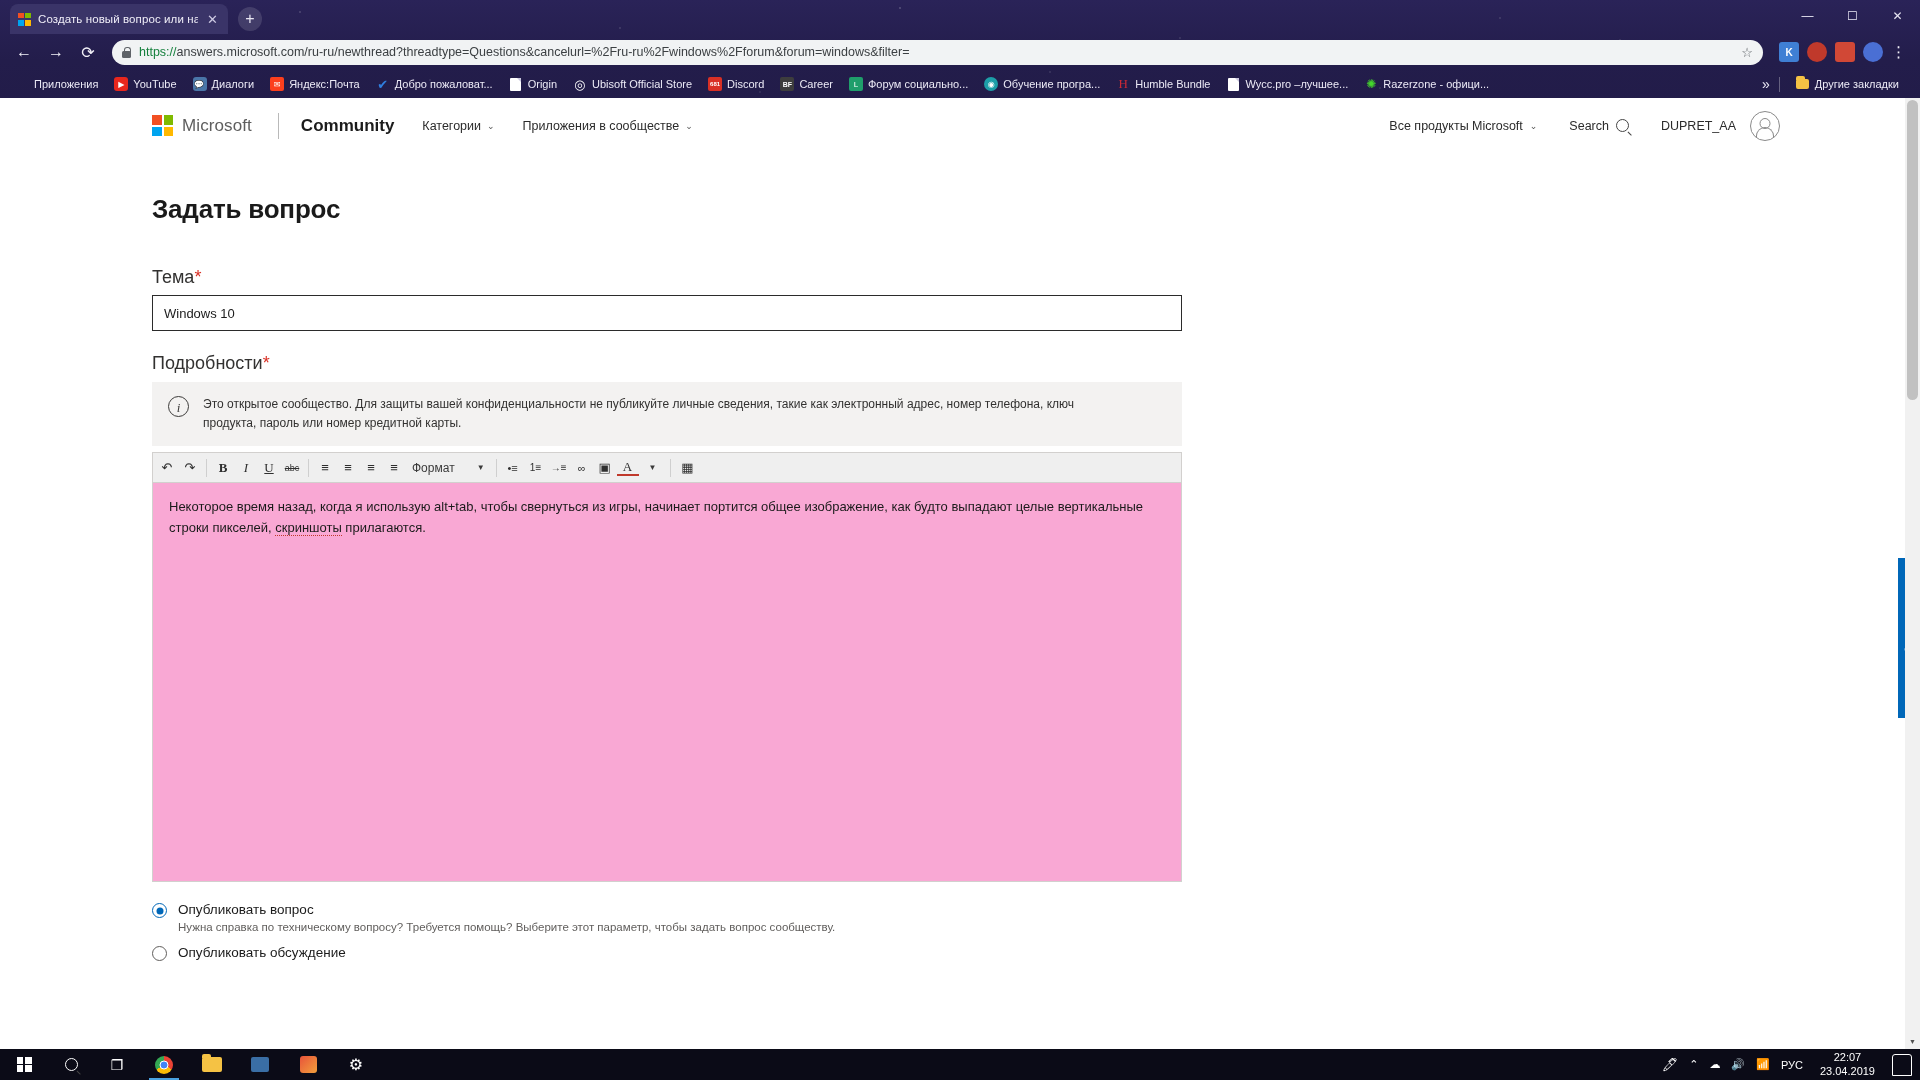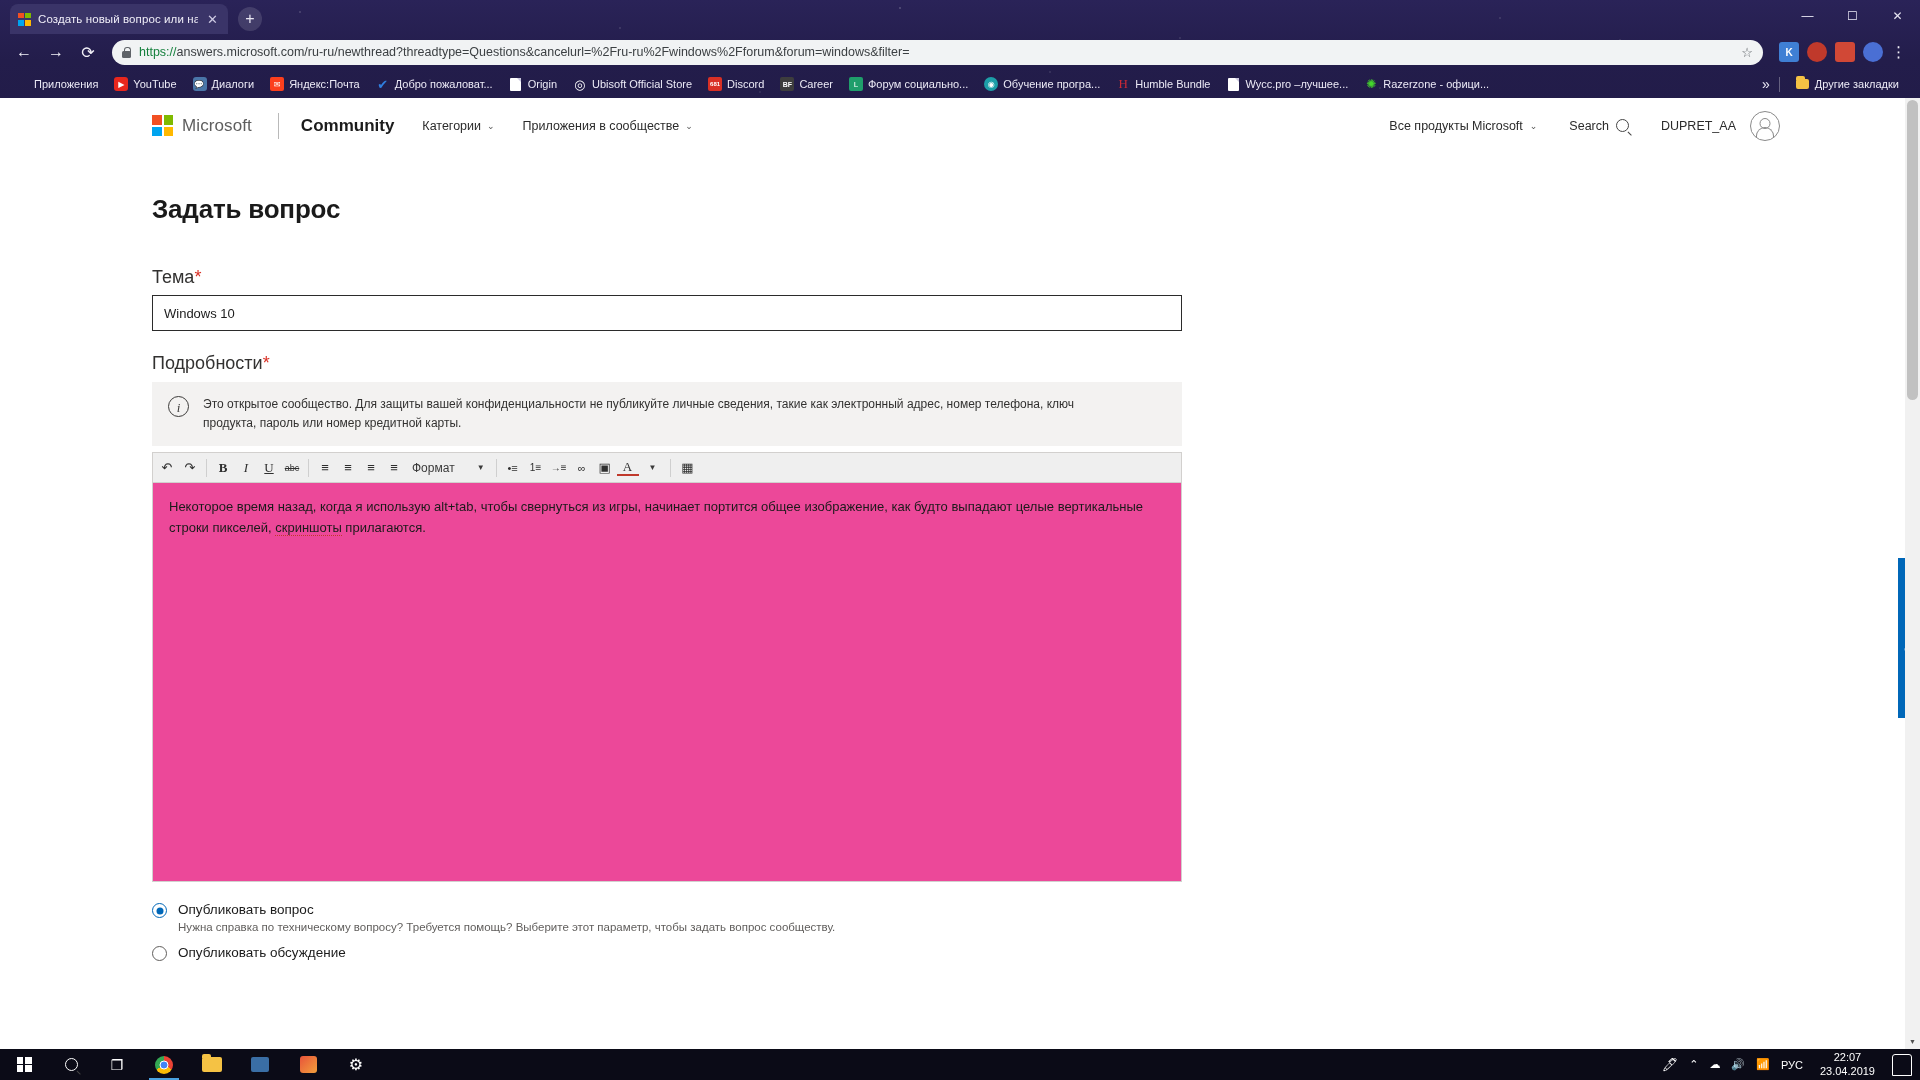--- a/index.html
+++ b/index.html
@@ -121,21 +121,21 @@
   .notice-ico { width:21px; height:21px; border:1.5px solid #3b3a39; border-radius:50%; position:relative; flex:none; margin-top:1px; }
   .notice-ico::after { content:"i"; position:absolute; left:0; right:0; top:50%; transform:translateY(-50%); text-align:center; font-family:"Liberation Serif",serif; font-style:italic; font-size:13px; color:#3b3a39; line-height:1; }
   .notice-txt { font-size:12px; color:#323130; line-height:1.55; max-width:880px; }
 
   .editor { width:1030px; margin-top:6px; border:1px solid #d2d0ce; }
   .toolbar { height:30px; background:#efefef; border-bottom:1px solid #d2d0ce; display:flex; align-items:center; padding:0 3px; gap:1px; }
   .tb { min-width:22px; height:24px; display:flex; align-items:center; justify-content:center; color:#2f2f2f; font-size:13px; padding:0 3px; }
   .tb.sep { width:1px; min-width:1px; height:18px; background:#cfcfcf; margin:0 4px; padding:0; }
   .tb-format { display:flex; align-items:center; gap:22px; padding:0 6px; font-size:12px; color:#3a3a3a; }
   .tb-caret { font-size:8px; color:#3a3a3a; }
-  .editor-body { height:398px; background:#ec4899; padding:13px 16px; }
+  .editor-body { height:398px; background:#f9a8d4; padding:13px 16px; }
   .editor-text { font-size:13px; color:#1b1b1b; line-height:1.62; max-width:980px; }
   .spell { border-bottom:1.5px dotted #c0392b; }
 
   .radio-row { display:flex; align-items:flex-start; gap:11px; margin-top:20px; }
   .radio { width:15px; height:15px; border:1.4px solid #0067b8; border-radius:50%; position:relative; flex:none; margin-top:1px; }
   .radio.checked::after { content:""; position:absolute; left:50%; top:50%; transform:translate(-50%,-50%); width:7px; height:7px; background:#0067b8; border-radius:50%; }
   .radio.off { border-color:#605e5c; }
   .radio-main { font-size:13.5px; color:#1b1b1b; }
   .radio-sub { font-size:11.5px; color:#605e5c; margin-top:4px; }
 

